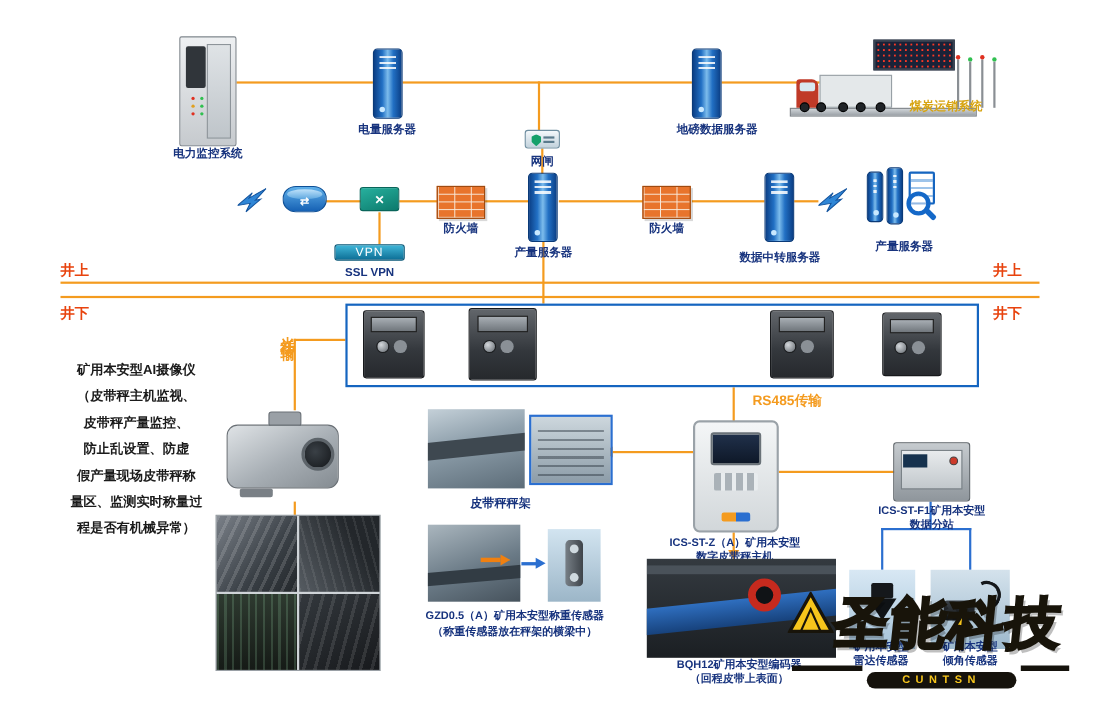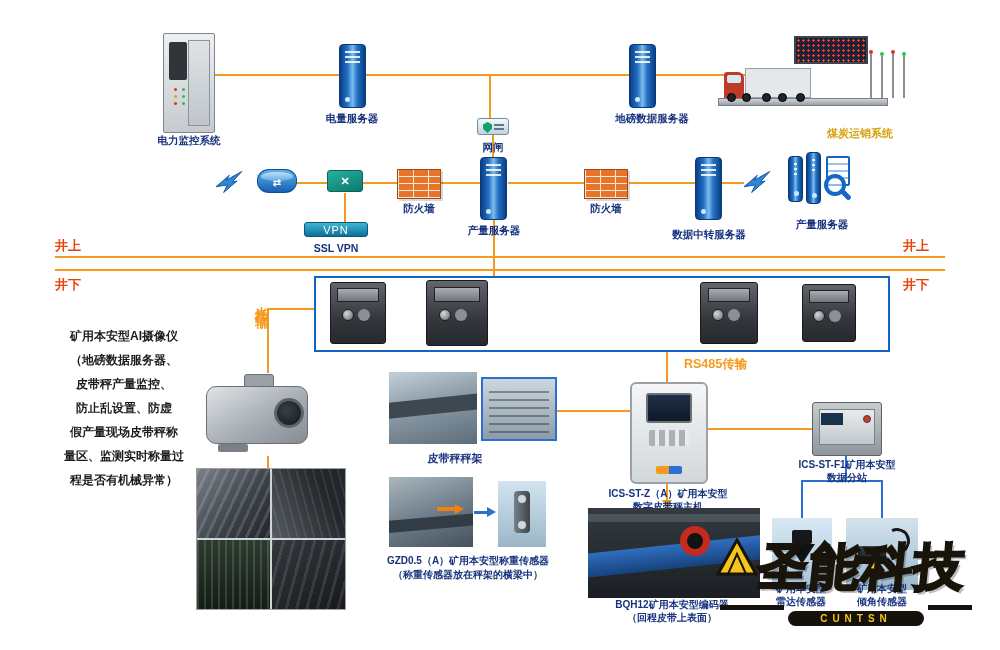--- a/index.html
+++ b/index.html
@@ -11,21 +11,21 @@
   .oline{position:absolute;background:#f49b1f;}
   .bline{position:absolute;background:#2b6fd0;}
   .tri-l{position:absolute;width:0;height:0;border-top:5px solid transparent;border-bottom:5px solid transparent;border-right:9px solid #f49b1f;}
   .tri-d{position:absolute;width:0;height:0;border-left:5px solid transparent;border-right:5px solid transparent;border-top:9px solid #f49b1f;}
   .tri-rb{position:absolute;width:0;height:0;border-top:5px solid transparent;border-bottom:5px solid transparent;border-left:9px solid #2b6fd0;}
   .tri-ro{position:absolute;width:0;height:0;border-top:5px solid transparent;border-bottom:5px solid transparent;border-left:9px solid #f08010;}
 
   
   .lbl{position:absolute;transform:translateX(-50%);color:#17337e;font-weight:bold;
        font-size:10.5px;line-height:1.25;text-align:center;white-space:nowrap;}
-  .lbl.gold{color:#d7a410;font-size:11px;margin-top:36px;}
+  .lbl.gold{color:#d7a410;font-size:11px;}
   .zone{position:absolute;color:#e8430e;font-weight:bold;font-size:13px;}
   .vtext{position:absolute;writing-mode:vertical-rl;color:#f49b1f;font-weight:bold;font-size:13px;letter-spacing:3px;}
   .otext{position:absolute;color:#f49b1f;font-weight:bold;font-size:12.5px;}
   .note-line{width:100%;height:24px;text-align:center;font-size:12px;font-weight:bold;color:#1b1b1b;}
 
   
   .server{position:absolute;border-radius:4px;border:1px solid #0a3a78;
           background:linear-gradient(90deg,#0b3f86,#2270c4 30%,#7cbcec 50%,#2270c4 70%,#0b3f86);}
   .server::before{content:"";position:absolute;left:5px;right:5px;top:6px;height:14px;
           background:repeating-linear-gradient(180deg,rgba(255,255,255,.85) 0 2px,rgba(255,255,255,0) 2px 5px);}
@@ -281,21 +281,21 @@
   <div class="minebox" style="left:330px;top:282px;width:56px;height:62px;"></div>
   <div class="minebox" style="left:426px;top:280px;width:62px;height:66px;"></div>
   <div class="minebox" style="left:700px;top:282px;width:58px;height:62px;"></div>
   <div class="minebox" style="left:802px;top:284px;width:54px;height:58px;"></div>
 
   <div class="vtext" style="left:252px;top:296px;">光纤传输</div>
   <div class="otext" style="left:684px;top:356px;">RS485传输</div>
 
   <div style="position:absolute;left:56px;top:328px;width:136px;">
     <div class="note-line">矿用本安型AI摄像仪</div>
-    <div class="note-line">（地磅数据服务器、</div>
+    <div class="note-line">（皮带秤主机监视、</div>
     <div class="note-line">皮带秤产量监控、</div>
     <div class="note-line">防止乱设置、防虚</div>
     <div class="note-line">假产量现场皮带秤称</div>
     <div class="note-line">量区、监测实时称量过</div>
     <div class="note-line">程是否有机械异常）</div>
   </div>
 
   <div style="position:absolute;left:204px;top:372px;width:106px;height:84px;">
     <div class="cam-bracket" style="left:40px;top:2px;width:30px;height:14px;"></div>
     <div class="cam-body" style="left:2px;top:14px;width:102px;height:58px;"></div>

